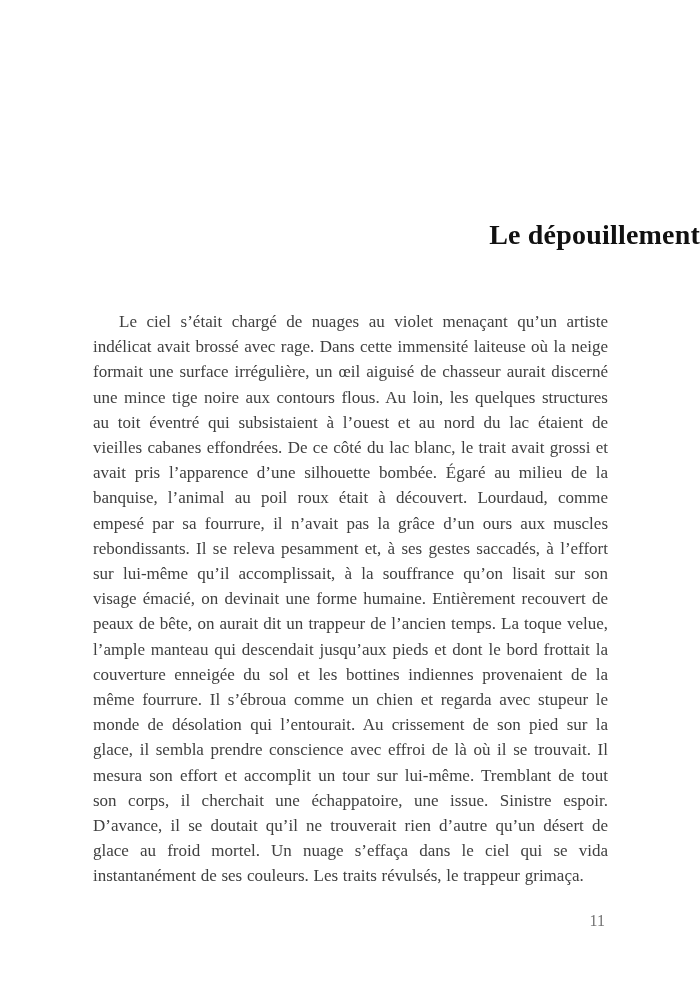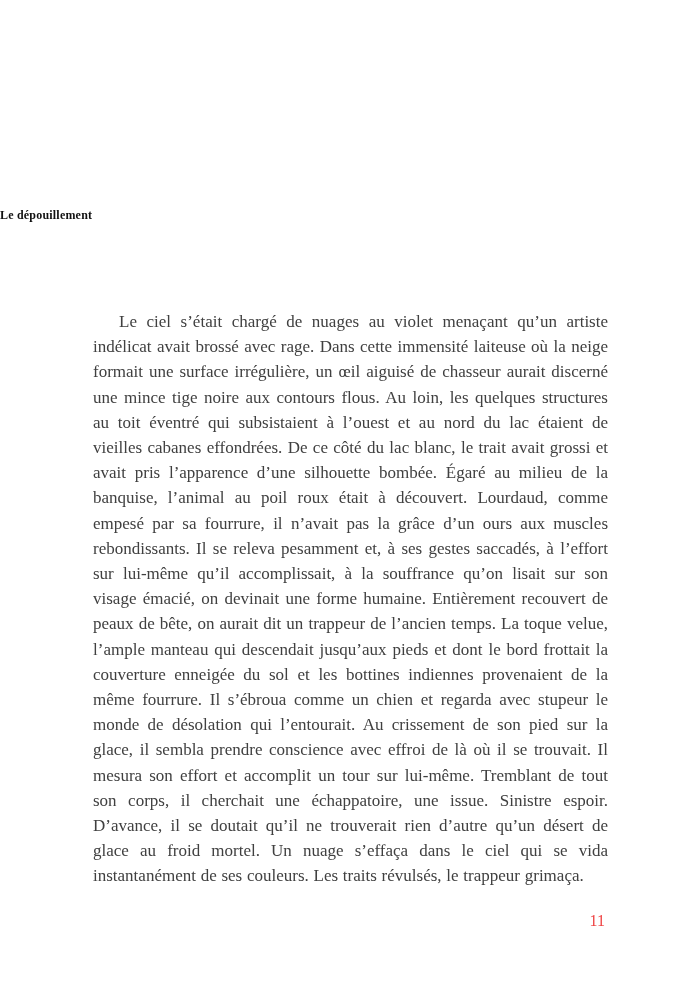--- a/index.html
+++ b/index.html
@@ -14,44 +14,44 @@
     background: #ffffff;
     font-family: "Liberation Serif", serif;
     color: #1a1a1a;
     overflow: hidden;
   }
   .chapter-title {
     position: absolute;
     top: 200px;
     left: 0;
     width: 100%;
-    text-align: left;
+    text-align: right;
     font-weight: bold;
-    font-size: 12px;
+    font-size: 28px;
     letter-spacing: 0.2px;
     color: #111111;
   }
   .body-text {
     position: absolute;
     top: 292px;
     left: 93px;
     width: 515px;
     font-size: 17px;
     line-height: 25.2px;
     text-align: justify;
     text-indent: 26px;
     color: #404040;
     word-spacing: 0.5px;
   }
   .page-number {
     position: absolute;
     top: 912px;
     right: 95px;
     font-size: 16px;
-    color: #ef4444;
+    color: #737373;
   }
 </style>
 </head>
 <body>
 
 <div class="page">
   <h1 class="chapter-title">Le dépouillement</h1>
 
   <p class="body-text">Le ciel s’était chargé de nuages au violet menaçant qu’un artiste indélicat avait brossé avec rage. Dans cette immensité laiteuse où la neige formait une surface irrégulière, un œil aiguisé de chasseur aurait discerné une mince tige noire aux contours flous. Au loin, les quelques structures au toit éventré qui subsistaient à l’ouest et au nord du lac étaient de vieilles cabanes effondrées. De ce côté du lac blanc, le trait avait grossi et avait pris l’apparence d’une silhouette bombée. Égaré au milieu de la banquise, l’animal au poil roux était à découvert. Lourdaud, comme empesé par sa fourrure, il n’avait pas la grâce d’un ours aux muscles rebondissants. Il se releva pesamment et, à ses gestes saccadés, à l’effort sur lui-même qu’il accomplissait, à la souffrance qu’on lisait sur son visage émacié, on devinait une forme humaine. Entièrement recouvert de peaux de bête, on aurait dit un trappeur de l’ancien temps. La toque velue, l’ample manteau qui descendait jusqu’aux pieds et dont le bord frottait la couverture enneigée du sol et les bottines indiennes provenaient de la même fourrure. Il s’ébroua comme un chien et regarda avec stupeur le monde de désolation qui l’entourait. Au crissement de son pied sur la glace, il sembla prendre conscience avec effroi de là où il se trouvait. Il mesura son effort et accomplit un tour sur lui-même. Tremblant de tout son corps, il cherchait une échappatoire, une issue. Sinistre espoir. D’avance, il se doutait qu’il ne trouverait rien d’autre qu’un désert de glace au froid mortel. Un nuage s’effaça dans le ciel qui se vida instantanément de ses couleurs. Les traits révulsés, le trappeur grimaça.</p>
 

